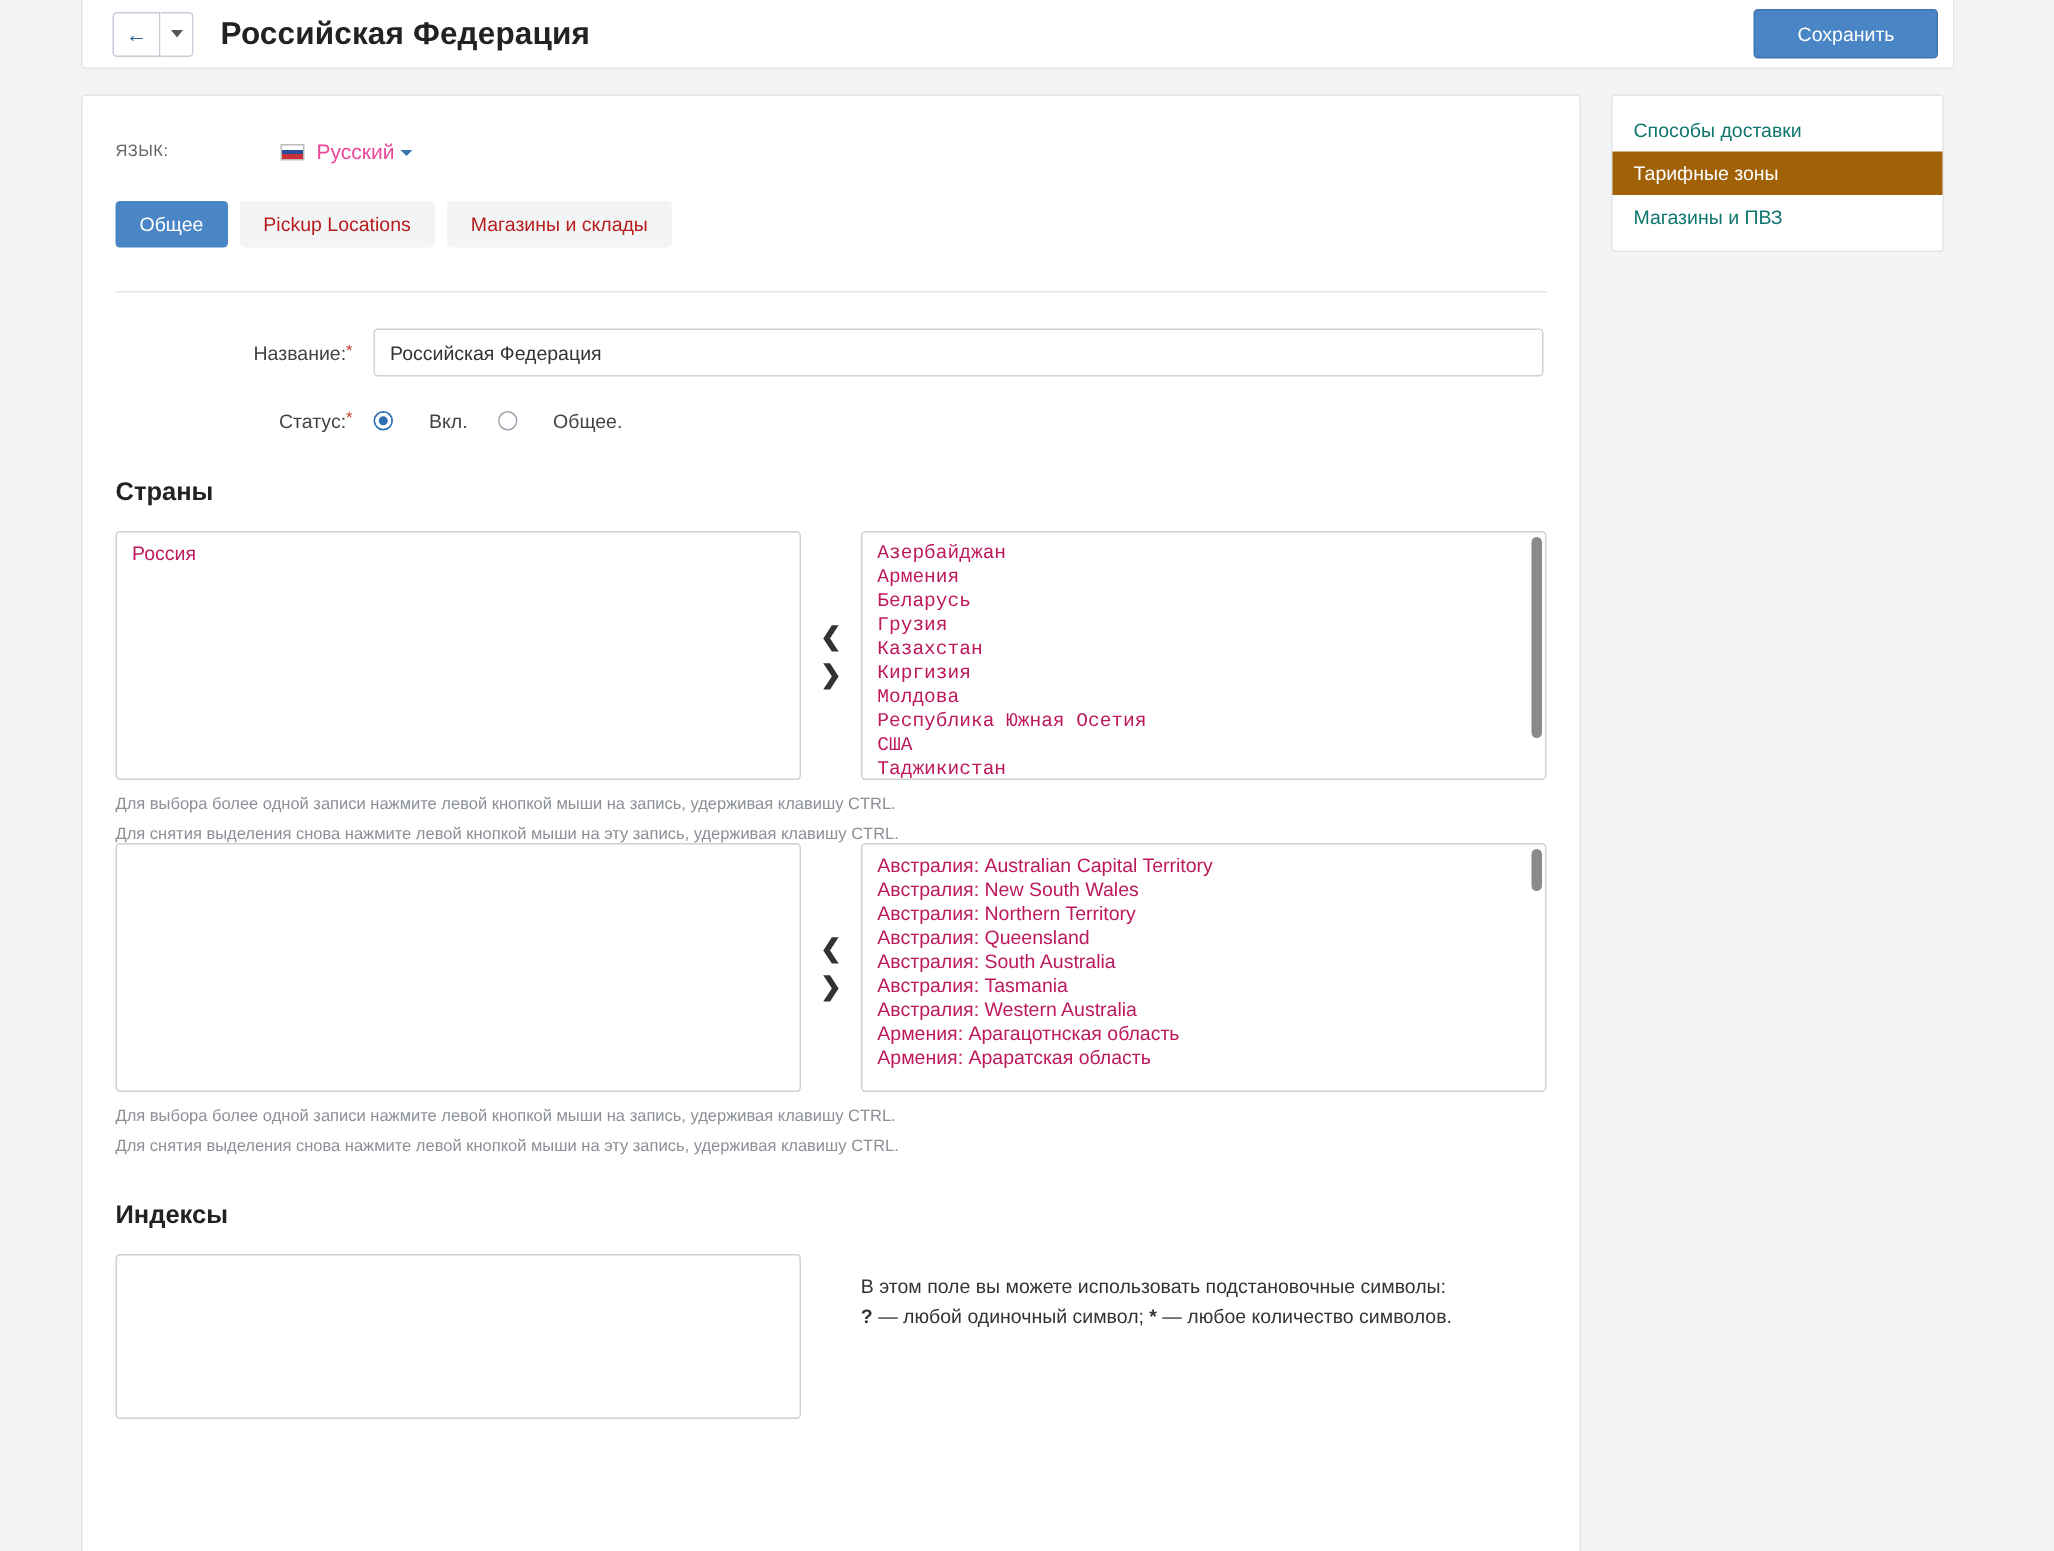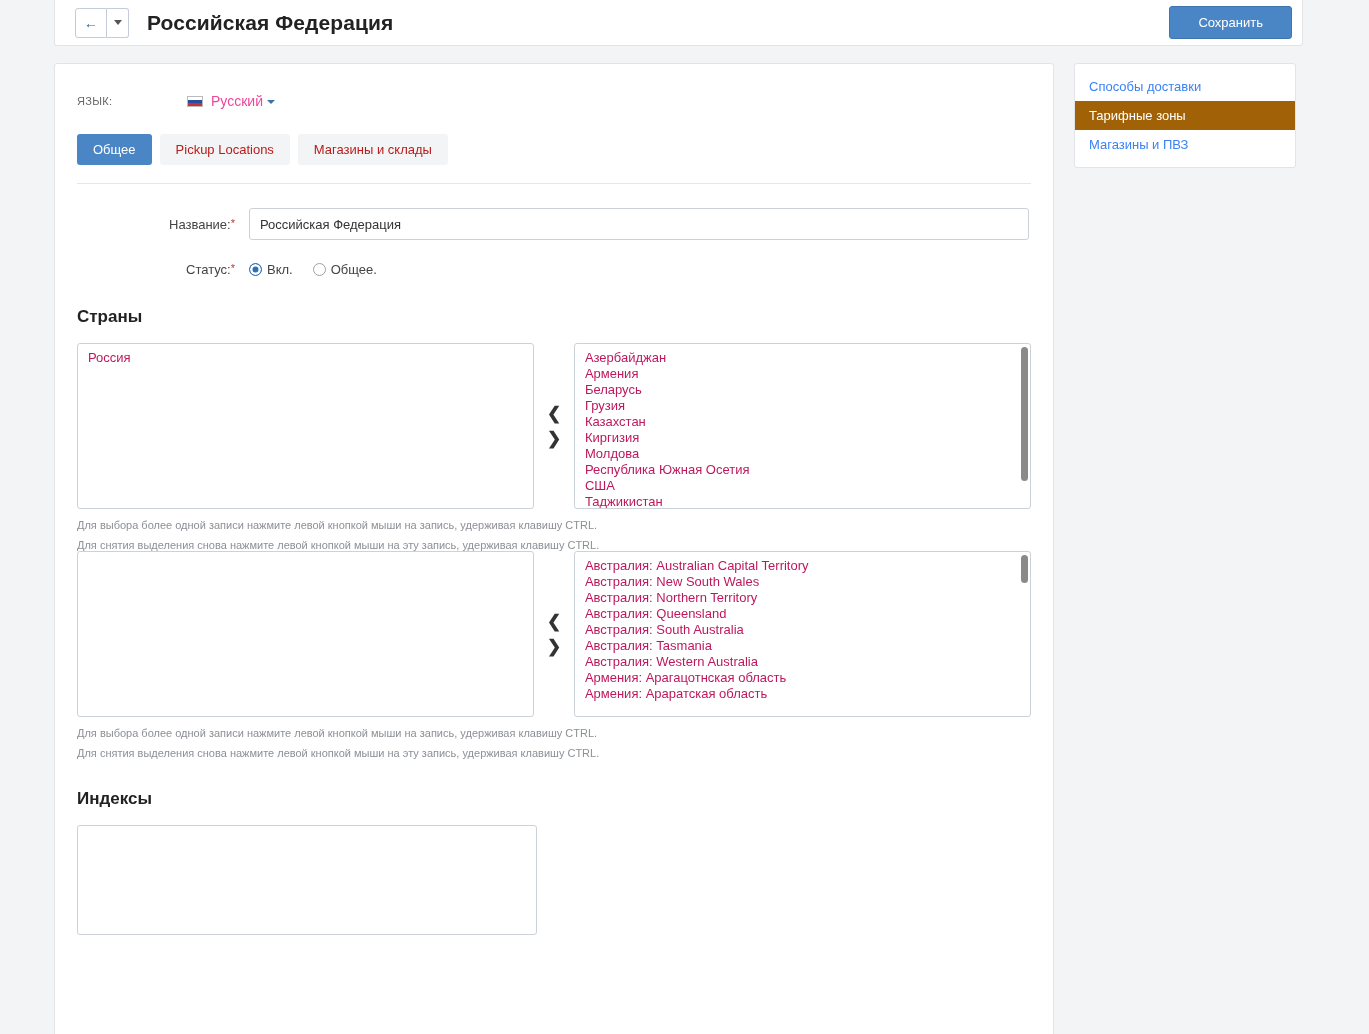--- a/index.html
+++ b/index.html
@@ -92,21 +92,21 @@
     top: 63px;
     width: 222px;
     background: #fff;
     border: 1px solid #e2e4e7;
     border-radius: 3px;
     padding: 8px 0;
   }
   .side-item {
     display: block;
     font-size: 13px;
-    color: #3b82f6;
+    color: #0f766e;
     padding: 7px 14px;
     cursor: pointer;
     text-decoration: none;
   }
   .side-item.active {
     background: #a16207;
     color: #fff;
   }
 
   
@@ -153,21 +153,21 @@
     border-left: 4px solid transparent;
     border-right: 4px solid transparent;
     border-top: 4px solid #3a73a8;
     vertical-align: middle;
   }
 
   .tabs {
     display: flex;
     gap: 8px;
     border-bottom: 1px solid #e4e6e9;
-    padding-bottom: 18px;
+    padding-bottom: 29px;
     margin-bottom: 24px;
   }
   .tab {
     font-size: 13px;
     padding: 8px 16px;
     border-radius: 3px;
     cursor: pointer;
     color: #b91c1c;
     background: #f2f4f6;
   }
@@ -195,21 +195,21 @@
     border: 1px solid #ccd2d8;
     border-radius: 3px;
     padding: 5px 10px;
     font-size: 13px;
     color: #333;
     font-family: "Liberation Sans", sans-serif;
     background: #fff;
   }
 
   .radio-group { display: flex; align-items: center; gap: 20px; }
-  .radio-opt { display: flex; align-items: center; gap: 5px; font-size: 13px; color: #444; cursor: pointer; }
+  .radio-opt { display: flex; align-items: center; gap: 24px; font-size: 13px; color: #444; cursor: pointer; }
   .radio {
     width: 13px; height: 13px;
     border-radius: 50%;
     border: 1px solid #9aa3ad;
     background: #fff;
     display: inline-block;
     position: relative;
   }
   .radio.checked {
     border-color: #2f6fb3;
@@ -341,21 +341,21 @@
 
   <div class="section-title">Страны</div>
   <div class="dual">
     <div class="listbox left" style="height:166px;">
       <div class="opt">Россия</div>
     </div>
     <div class="arrows">
       <span class="arrow">❮</span>
       <span class="arrow">❯</span>
     </div>
-    <div class="listbox right" style="height:166px;">
+    <div class="listbox right" style="height:166px;font-family:Liberation Mono, monospace;">
       <div class="opt">Азербайджан</div>
       <div class="opt">Армения</div>
       <div class="opt">Беларусь</div>
       <div class="opt">Грузия</div>
       <div class="opt">Казахстан</div>
       <div class="opt">Киргизия</div>
       <div class="opt">Молдова</div>
       <div class="opt">Республика Южная Осетия</div>
       <div class="opt">США</div>
       <div class="opt">Таджикистан</div>
@@ -384,15 +384,21 @@
       <div class="scrollbar" style="height:28px;"></div>
     </div>
   </div>
   <div class="hint">Для выбора более одной записи нажмите левой кнопкой мыши на запись, удерживая клавишу CTRL.</div>
   <div class="hint second">Для снятия выделения снова нажмите левой кнопкой мыши на эту запись, удерживая клавишу CTRL.</div>
 
   <div class="section-title">Индексы</div>
   <div class="dual">
     <div class="listbox left" style="height:110px;"></div>
     <div class="arrows" style="width:40px;"></div>
+    <div class="wild-text" style="width:460px; padding-top:12px;">
+      <div>В этом поле вы можете использовать подстановочные символы:</div>
+      <div>
+        <b>?</b><span> — любой одиночный символ; </span><b>*</b><span> — любое количество символов.</span>
+      </div>
+    </div>
   </div>
 
 </div>
 
 </body></html>

